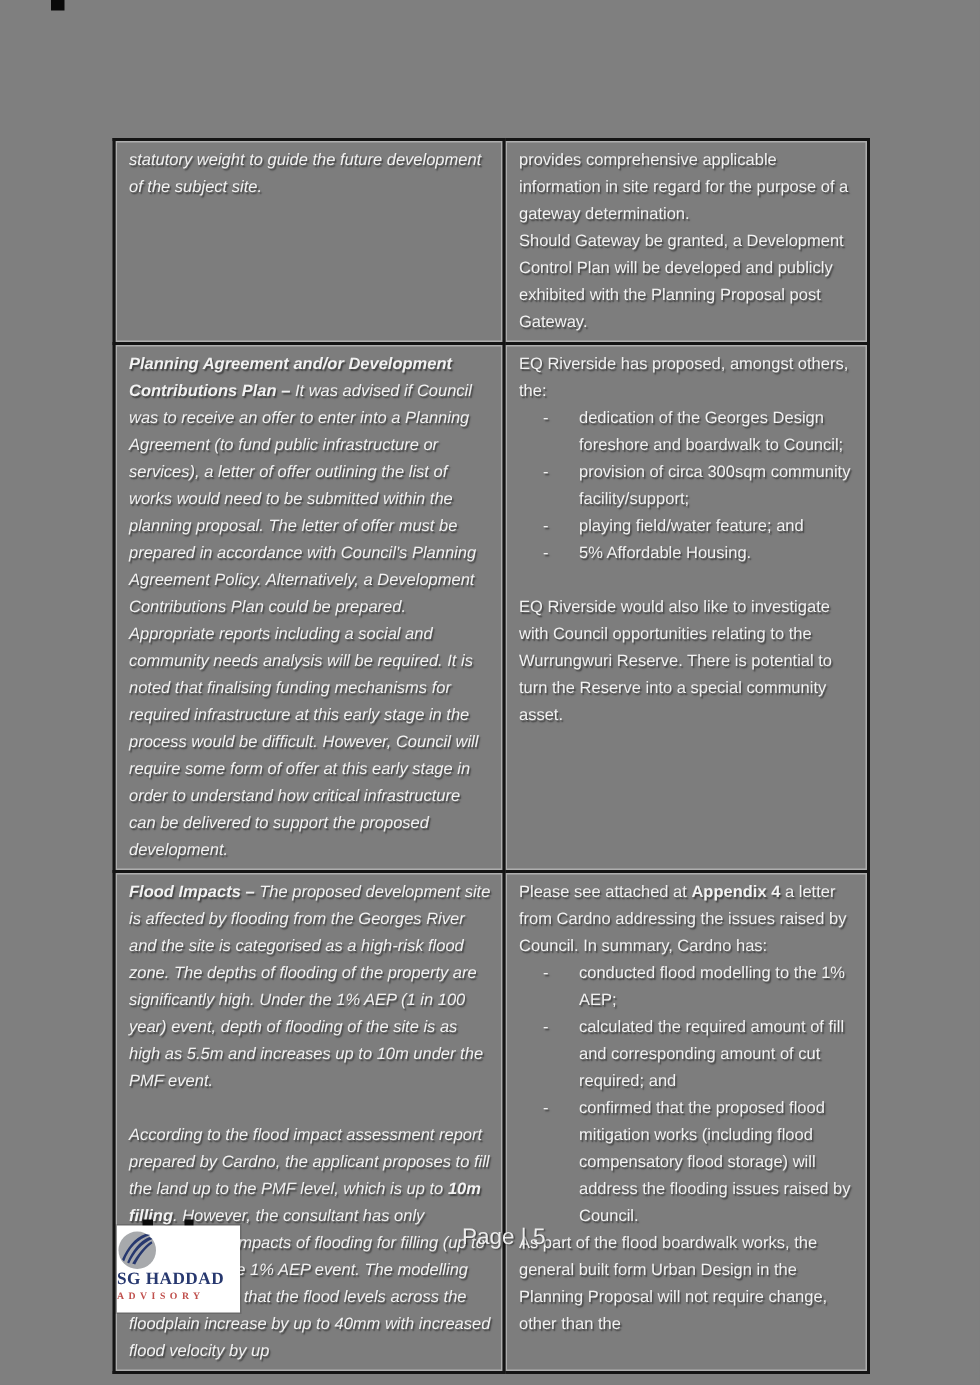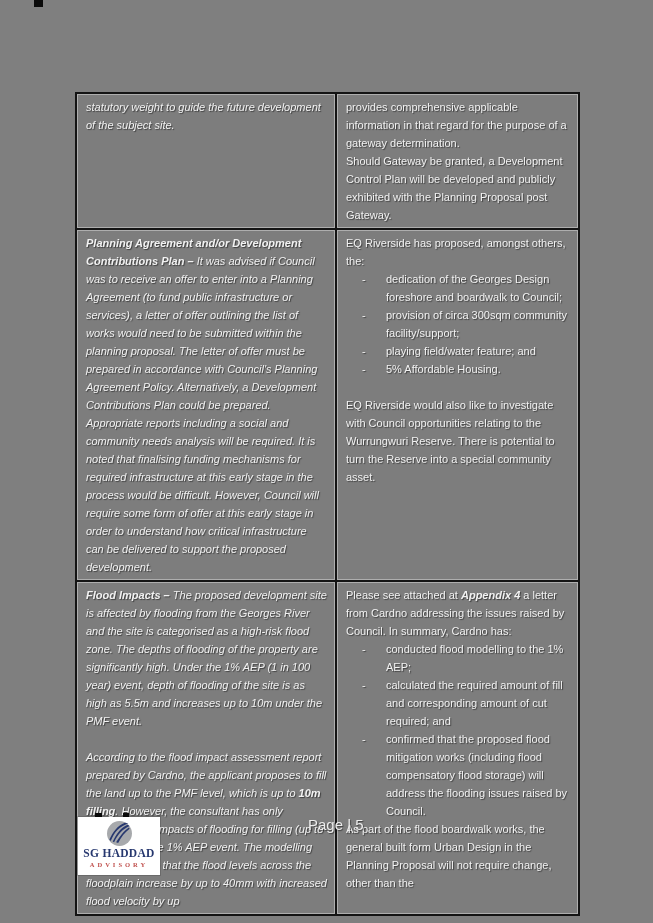--- a/index.html
+++ b/index.html
@@ -31,30 +31,30 @@
   }
   col.left-col{width:260px;}
   col.right-col{width:243px;}
   tr.r1{height:132px;}
   tr.r2{height:317px;}
   tr.r3{height:287px;}
   td.left-cell{font-style:italic;}
   td p{margin:0;}
   p.spaced{margin-top:18px;}
   .heading{font-weight:bold;}
-  .bold{font-weight:bold;font-style:italic;}
+  .bold{font-weight:bold;}
   ul.dash-list{margin:0;padding:0;list-style:none;}
   ul.dash-list li{display:flex;padding-left:16px;}
   ul.dash-list .marker{width:24px;flex:none;}
   ul.dash-list .btext{flex:1;}
 
   .logo-box{
     position:absolute;left:78px;top:817px;width:82px;height:58px;
     background:#ffffff;
-    display:flex;flex-direction:column;align-items:center;
+    display:flex;flex-direction:column;
     box-shadow:0 0 0 1px rgba(0,0,0,0.15);
   }
   .logo-icon{width:27px;height:27px;margin-top:3px;}
   .logo-name{
     font-family:"Liberation Serif", serif;
     color:#27386f;font-weight:bold;font-size:11.5px;line-height:13px;letter-spacing:0.3px;
   }
   .logo-sub{
     font-family:"Liberation Serif", serif;
     color:#c0504d;font-size:6.5px;line-height:9px;letter-spacing:3px;font-weight:bold;
@@ -74,21 +74,21 @@
   <colgroup>
       <col class="left-col">
       <col class="right-col">
     </colgroup>
   <tbody>
     <tr class="r1">
       <td class="left-cell">
         <p>statutory weight to guide the future development of the subject site.</p>
       </td>
       <td>
-        <p>provides comprehensive applicable information in that regard for the purpose of a gateway determination.</p>
+        <p>provides comprehensive applicable information in site regard for the purpose of a gateway determination.</p>
         <p>Should Gateway be granted, a Development Control Plan will be developed and publicly exhibited with the Planning Proposal post Gateway.</p>
       </td>
     </tr>
     <tr class="r2">
       <td class="left-cell">
         <p><span class="heading">Planning Agreement and/or Development Contributions Plan – </span><span>It was advised if Council was to receive an offer to enter into a Planning Agreement (to fund public infrastructure or services), a letter of offer outlining the list of works would need to be submitted within the planning proposal. The letter of offer must be prepared in accordance with Council's Planning Agreement Policy. Alternatively, a Development Contributions Plan could be prepared. Appropriate reports including a social and community needs analysis will be required. It is noted that finalising funding mechanisms for required infrastructure at this early stage in the process would be difficult. However, Council will require some form of offer at this early stage in order to understand how critical infrastructure can be delivered to support the proposed development.</span></p>
       </td>
       <td>
         <p>EQ Riverside has proposed, amongst others, the:</p>
         <ul class="dash-list">

